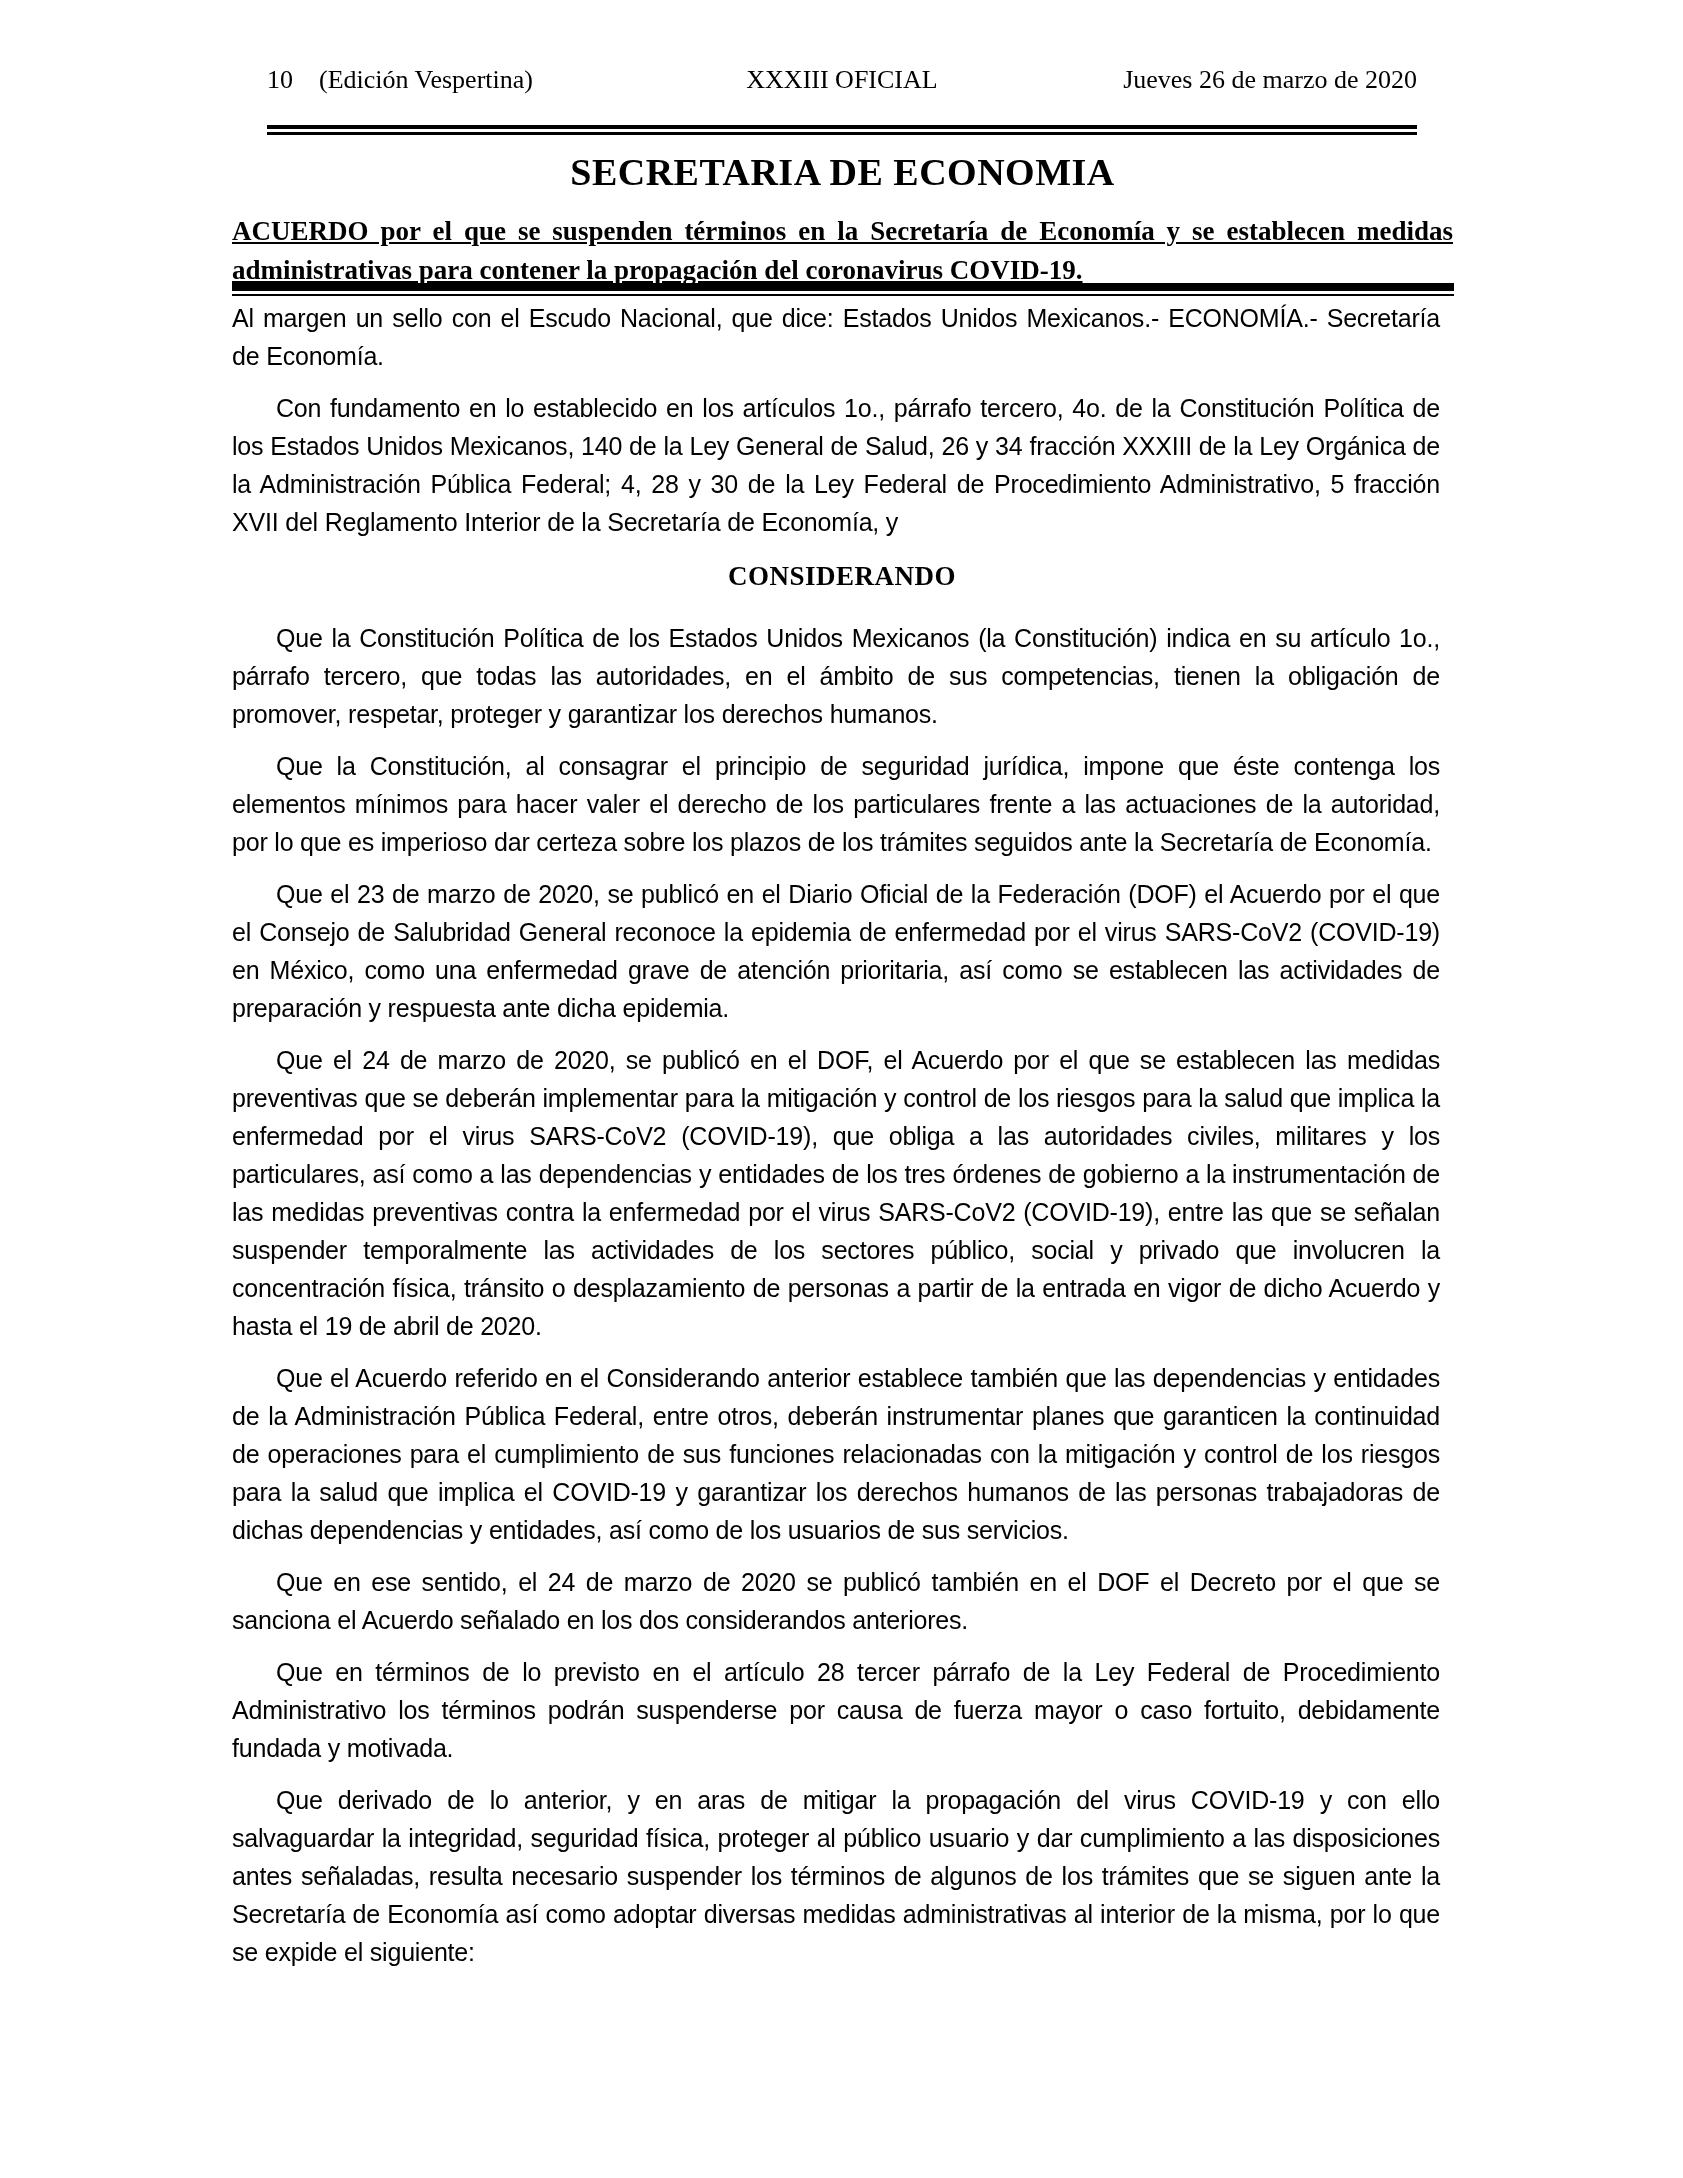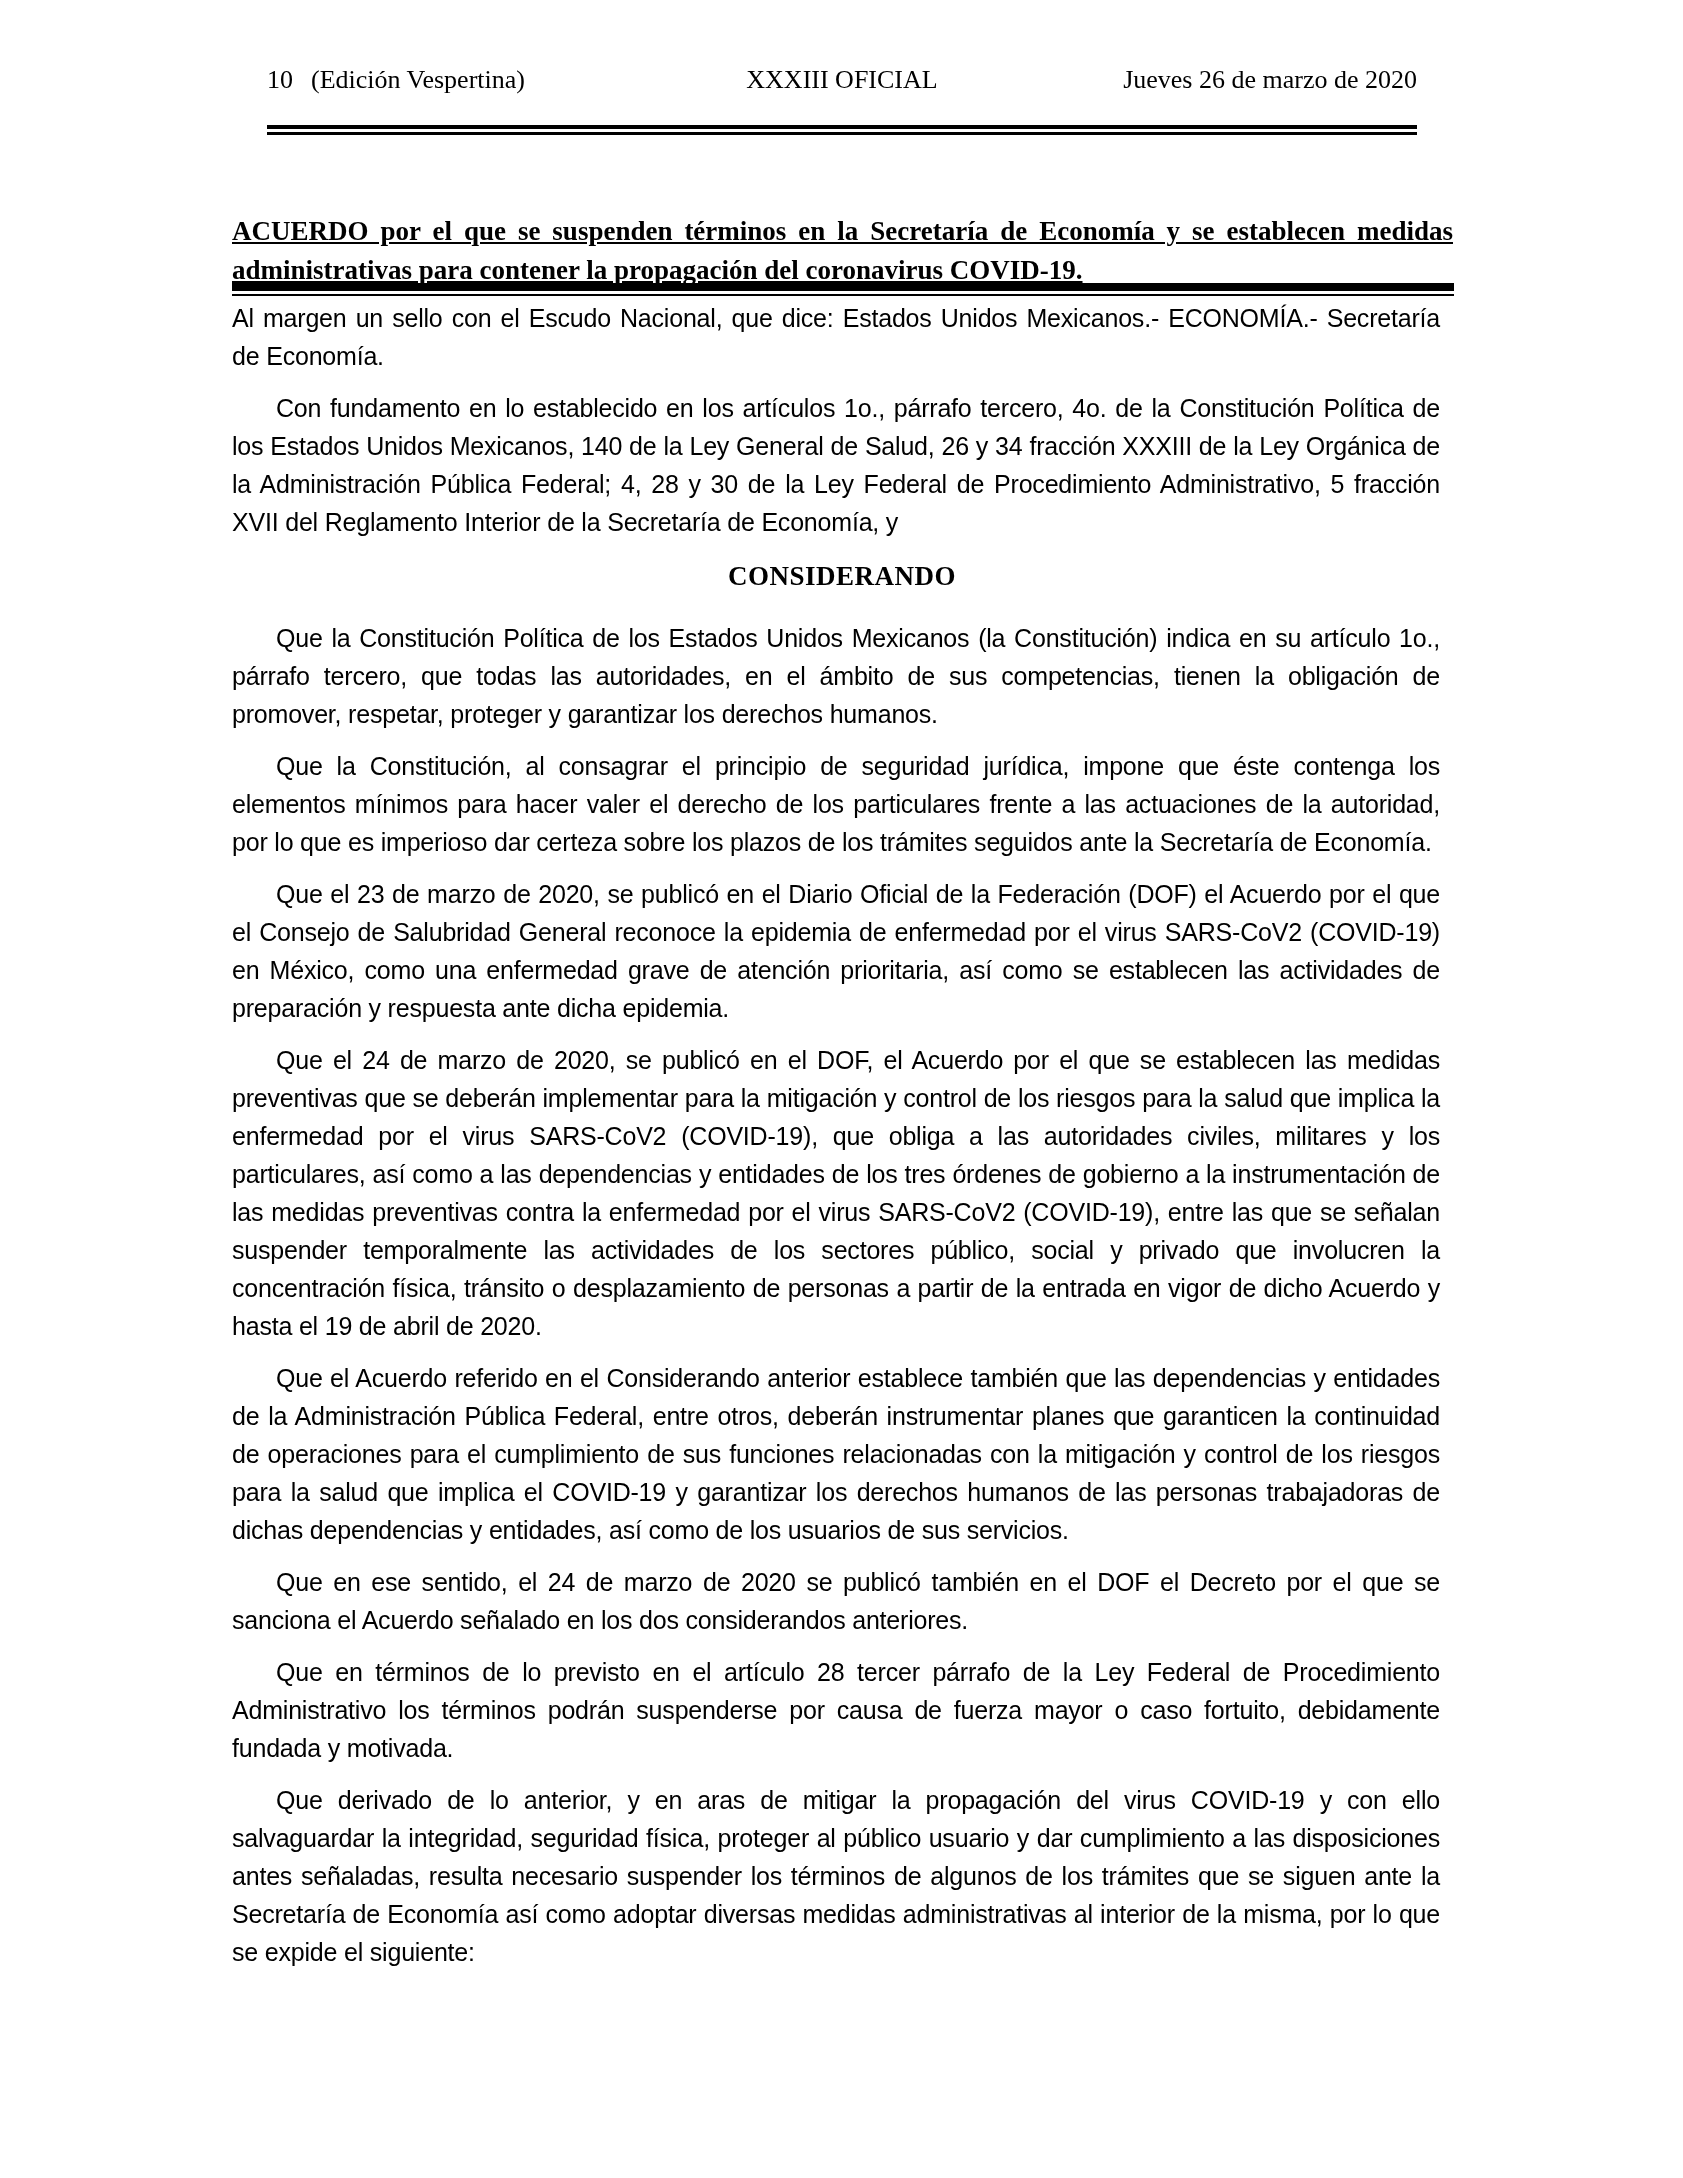--- a/index.html
+++ b/index.html
@@ -25,21 +25,21 @@
     display: flex;
     align-items: baseline;
     font-family: "Liberation Serif", "DejaVu Serif", serif;
     font-size: 26px;
     line-height: 30px;
     white-space: nowrap;
   }
   .running-head .left-group {
     flex: 1 1 0;
     display: flex;
-    gap: 18px;
+    gap: 26px;
     text-align: left;
     align-items: flex-end;
   }
   .running-head .center-group {
     flex: 1 1 0;
     text-align: center;
   }
   .running-head .right-group {
     flex: 1 1 0;
     text-align: right;
@@ -133,20 +133,21 @@
   <div class="running-head">
     <div class="left-group">
       <span>10</span>
       <span>(Edición Vespertina)</span>
     </div>
     <div class="center-group">XXXIII OFICIAL</div>
     <div class="right-group">Jueves 26 de marzo de 2020</div>
   </div>
   <div class="header-rule"></div>
 
+  <h1 class="section-title">SECRETARIA DE ECONOMIA</h1>
 
   <p class="decree-summary">ACUERDO por el que se suspenden términos en la Secretaría de Economía y se establecen medidas administrativas para contener la propagación del coronavirus COVID-19.</p>
   <div class="separator-rule"></div>
 
   <div class="body-text">
     <p class="no-indent">Al margen un sello con el Escudo Nacional, que dice: Estados Unidos Mexicanos.- ECONOMÍA.- Secretaría de Economía.</p>
     <p>Con fundamento en lo establecido en los artículos 1o., párrafo tercero, 4o. de la Constitución Política de los Estados Unidos Mexicanos, 140 de la Ley General de Salud, 26 y 34 fracción XXXIII de la Ley Orgánica de la Administración Pública Federal; 4, 28 y 30 de la Ley Federal de Procedimiento Administrativo, 5 fracción XVII del Reglamento Interior de la Secretaría de Economía, y</p>
     <h2 class="considerando-heading">CONSIDERANDO</h2>
     <p>Que la Constitución Política de los Estados Unidos Mexicanos (la Constitución) indica en su artículo 1o., párrafo tercero, que todas las autoridades, en el ámbito de sus competencias, tienen la obligación de promover, respetar, proteger y garantizar los derechos humanos.</p>
     <p>Que la Constitución, al consagrar el principio de seguridad jurídica, impone que éste contenga los elementos mínimos para hacer valer el derecho de los particulares frente a las actuaciones de la autoridad, por lo que es imperioso dar certeza sobre los plazos de los trámites seguidos ante la Secretaría de Economía.</p>

